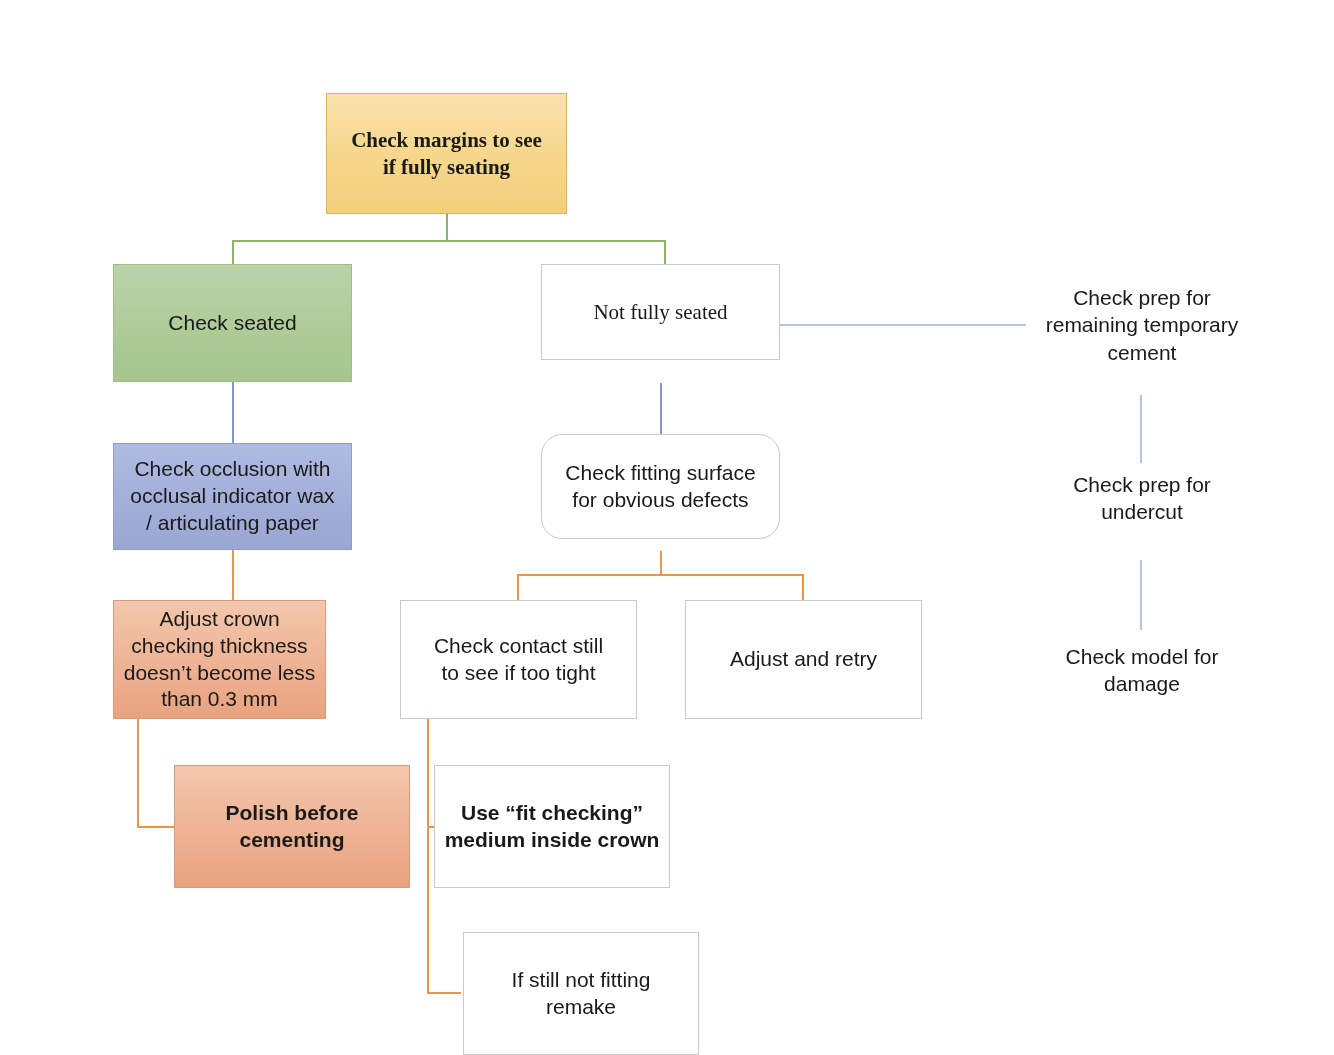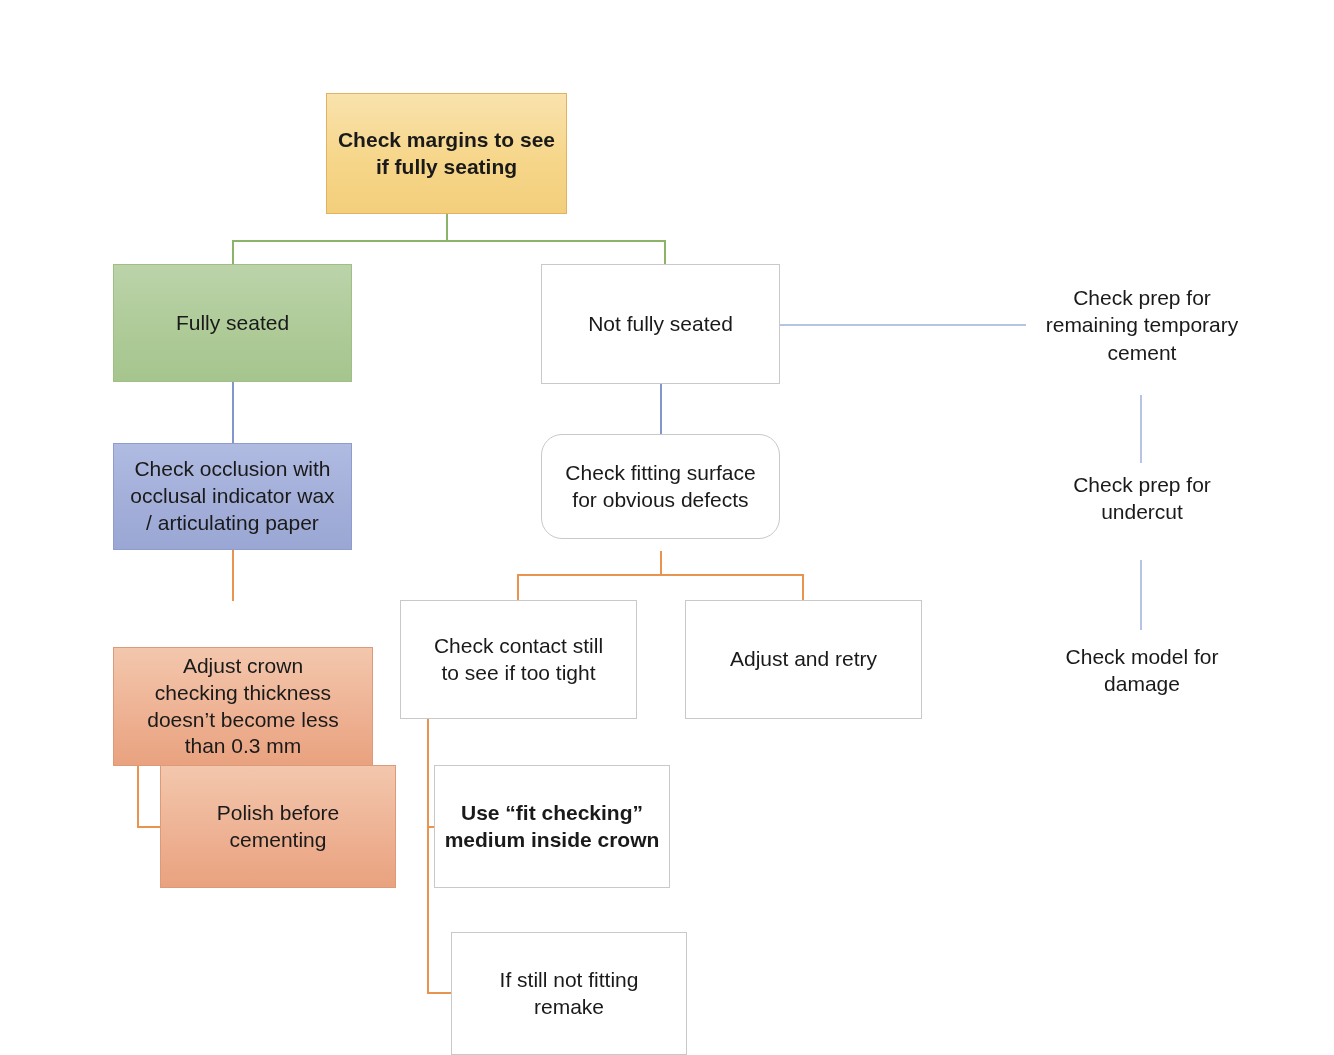--- a/index.html
+++ b/index.html
@@ -30,20 +30,21 @@
     z-index: 3;
   }
   .node-plain {
     border: 1px solid #c9c9c9;
     background: #ffffff;
   }
   .node-yellow {
     border: 1px solid #e0b261;
     background: linear-gradient(180deg, #f9e2ad 0%, #f6d68a 55%, #f3cf7c 100%);
     font-weight: bold;
+    font-family: Liberation Serif, serif;
   }
   .node-green {
     border: 1px solid #9fbf87;
     background: linear-gradient(180deg, #bcd3aa 0%, #aecb98 55%, #a6c58e 100%);
   }
   .node-blue {
     border: 1px solid #8f9ccd;
     background: linear-gradient(180deg, #b0bbe2 0%, #a3afd9 55%, #9aa7d4 100%);
   }
   .node-salmon {
@@ -106,48 +107,48 @@
   <div class="conn conn-h c-orange" style="left:137px; top:826px; width:38px;"></div>
 
   <div class="conn conn-v c-orange" style="left:427px; top:718px; height:275px;"></div>
   <div class="conn conn-h c-orange" style="left:427px; top:826px; width:34px;"></div>
   <div class="conn conn-h c-orange" style="left:427px; top:992px; width:34px;"></div>
 
 
   <div class="node node-yellow" style="left:326px; top:93px; width:241px; height:121px; font-size:21px;">Check margins to see
 if fully seating</div>
 
-  <div class="node node-green" style="left:113px; top:264px; width:239px; height:118px; font-size:21px;">Fully seated</div>
+  <div class="node node-green" style="left:113px; top:264px; width:239px; height:118px; font-size:21px;">Check seated</div>
 
-  <div class="node node-plain" style="left:541px; top:264px; width:239px; height:120px; font-size:21px;">Not fully seated</div>
+  <div class="node node-plain" style="left:541px; top:264px; width:239px; height:96px; font-size:21px;font-family:Liberation Serif, serif;">Not fully seated</div>
 
   <div class="node node-blue" style="left:113px; top:443px; width:239px; height:107px; font-size:21px;">Check occlusion with
 occlusal indicator wax
 / articulating paper</div>
 
   <div class="node node-plain" style="left:541px; top:434px; width:239px; height:105px; font-size:21px;border-radius:21px;">Check fitting surface
 for obvious defects</div>
 
-  <div class="node node-salmon" style="left:113px; top:600px; width:260px; height:119px; font-size:21px;margin-top:47px;">Adjust crown
+  <div class="node node-salmon" style="left:113px; top:600px; width:213px; height:119px; font-size:21px;">Adjust crown
 checking thickness
 doesn’t become less
 than 0.3 mm</div>
 
   <div class="node node-plain" style="left:400px; top:600px; width:237px; height:119px; font-size:21px;">Check contact still
 to see if too tight</div>
 
   <div class="node node-plain" style="left:685px; top:600px; width:237px; height:119px; font-size:21px;text-align:right;">Adjust and retry</div>
 
-  <div class="node node-salmon" style="left:160px; top:765px; width:236px; height:123px; font-size:21px;">Polish before
+  <div class="node node-salmon" style="left:174px; top:765px; width:236px; height:123px; font-size:21px;font-weight:bold;">Polish before
 cementing</div>
 
   <div class="node node-plain" style="left:434px; top:765px; width:236px; height:123px; font-size:21px;font-weight:bold;">Use “fit checking”
 medium inside crown</div>
 
-  <div class="node node-plain" style="left:451px; top:932px; width:236px; height:123px; font-size:21px;">If still not fitting
+  <div class="node node-plain" style="left:463px; top:932px; width:236px; height:123px; font-size:21px;">If still not fitting
 remake</div>
 
   <div class="label-only" style="left:1020px; top:281px; width:244px; height:88px; font-size:21px;">Check prep for
 remaining temporary
 cement</div>
 
   <div class="label-only" style="left:1020px; top:468px; width:244px; height:60px; font-size:21px;">Check prep for
 undercut</div>
 
   <div class="label-only" style="left:1020px; top:640px; width:244px; height:60px; font-size:21px;">Check model for

